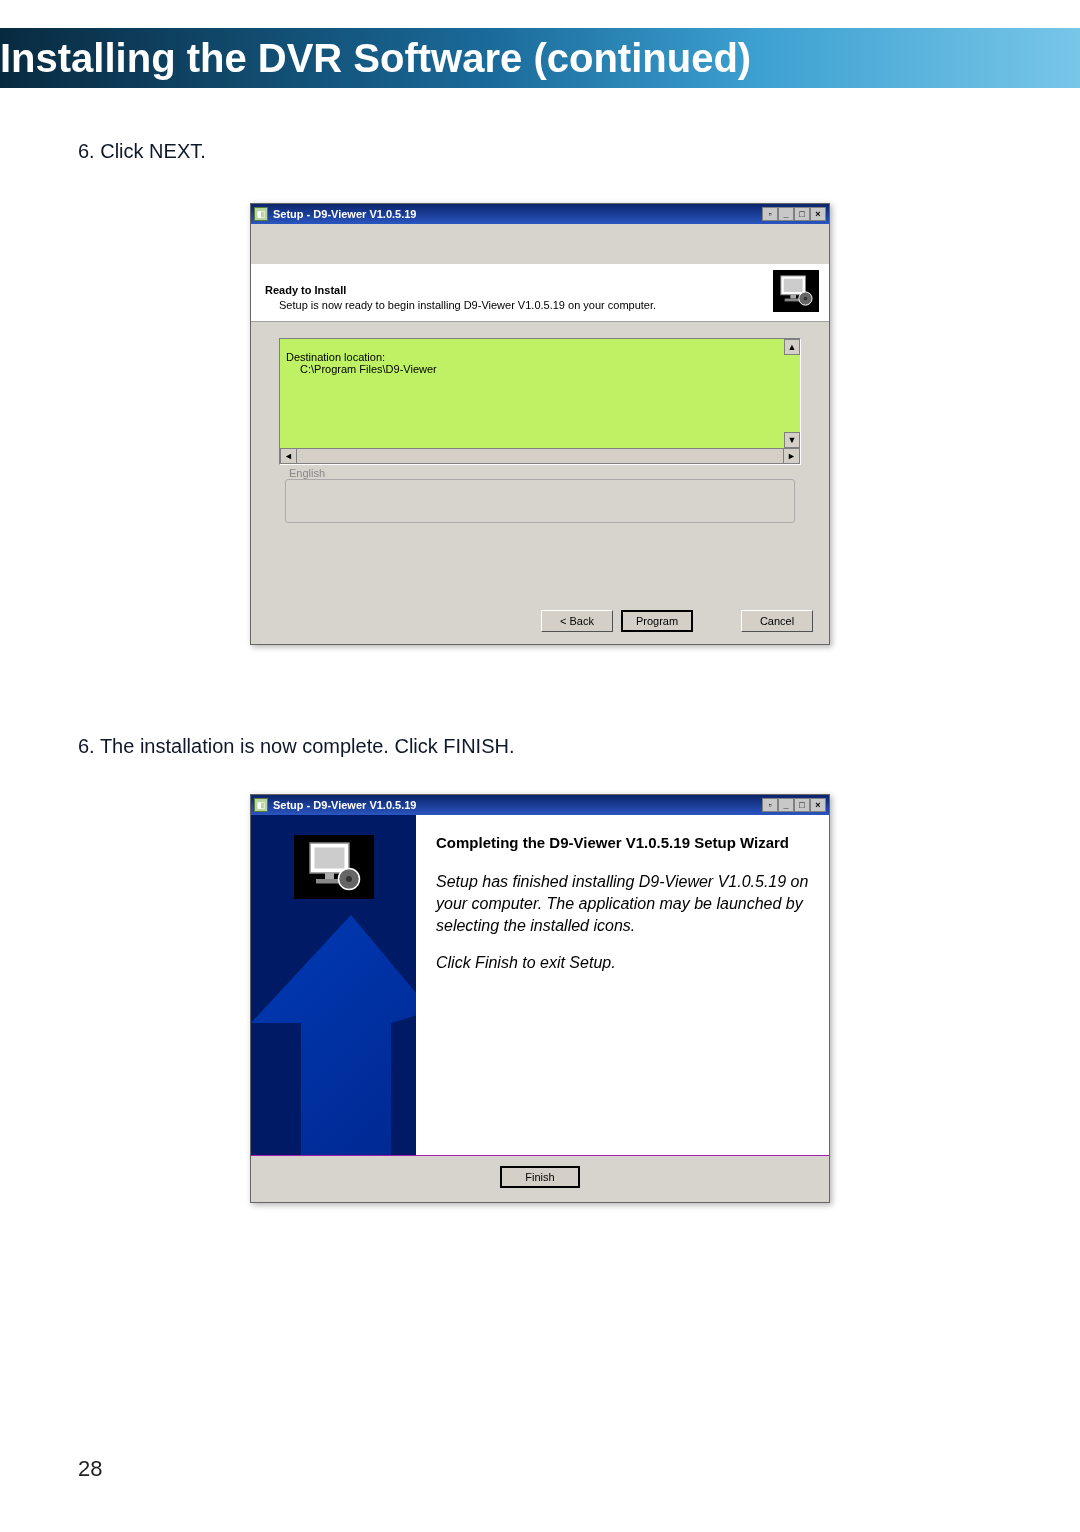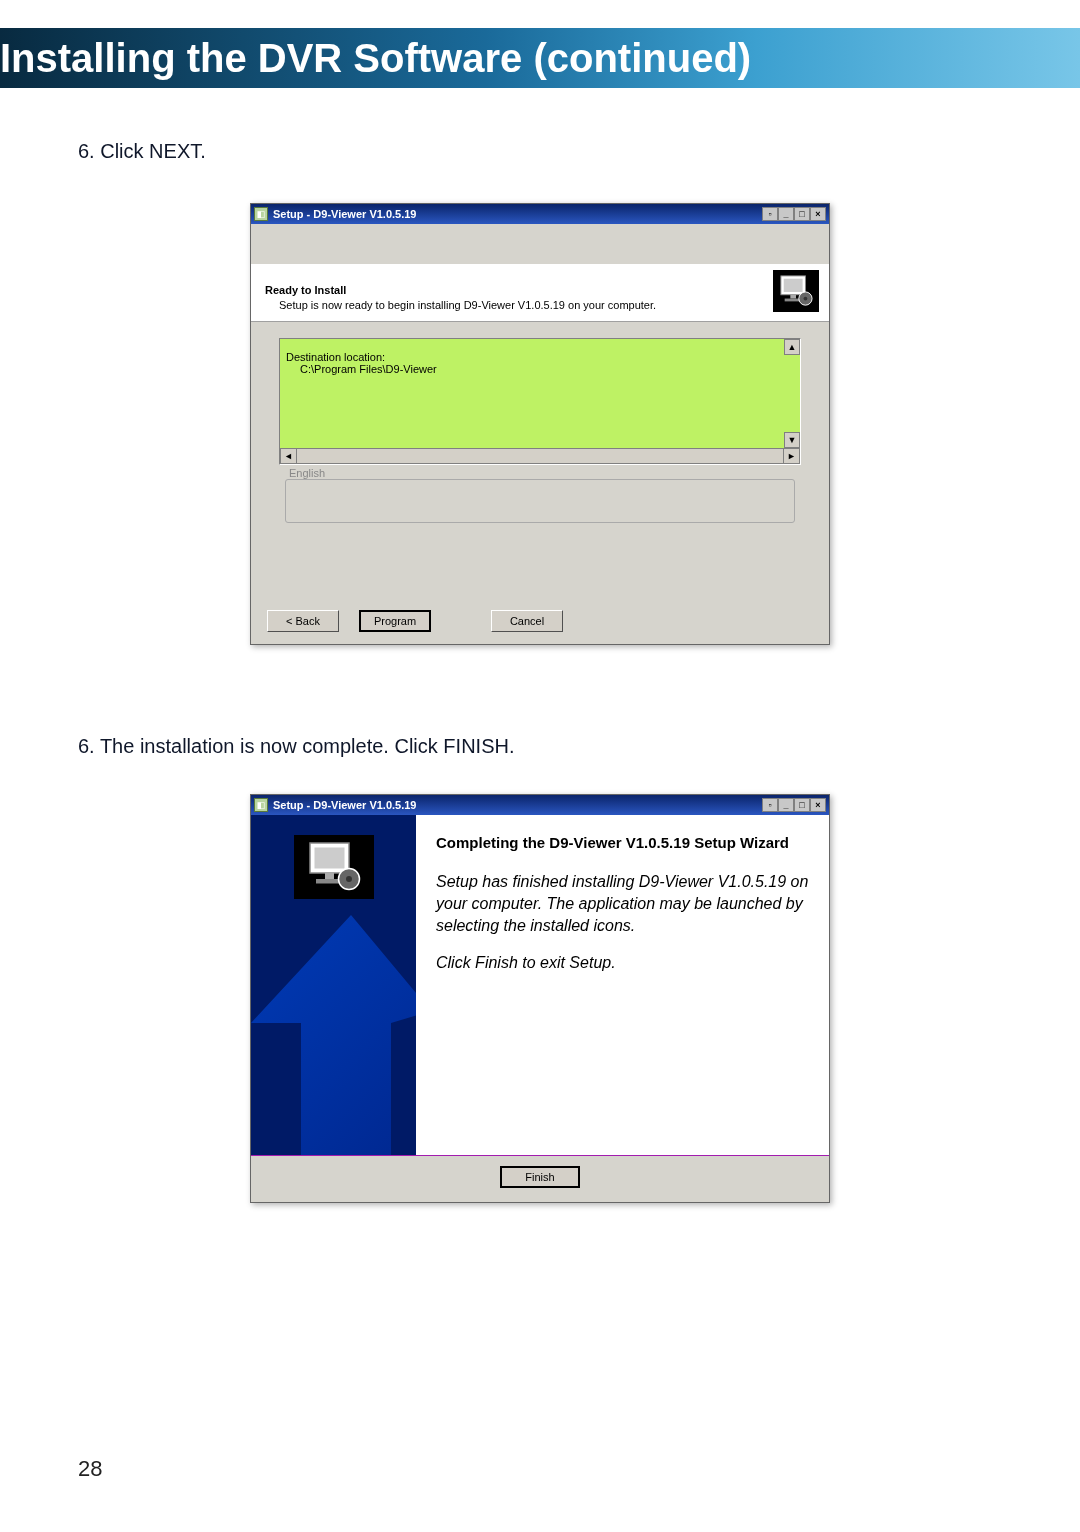--- a/index.html
+++ b/index.html
@@ -150,21 +150,22 @@
   .lang-border {
     border: 1px solid #aaa;
     height: 44px;
     border-radius: 3px;
   }
 
   .wiz-footer {
     background: #d6d4cd;
     padding: 8px 16px 12px 16px;
     display: flex;
-    gap: 20px;
+    justify-content: flex-end;
+    gap: 8px;
   }
   .btn {
     min-width: 72px;
     height: 22px;
     background: #d4d0c8;
     border-top: 1px solid #fff;
     border-left: 1px solid #fff;
     border-right: 1px solid #505050;
     border-bottom: 1px solid #505050;
     font-size: 11px;

